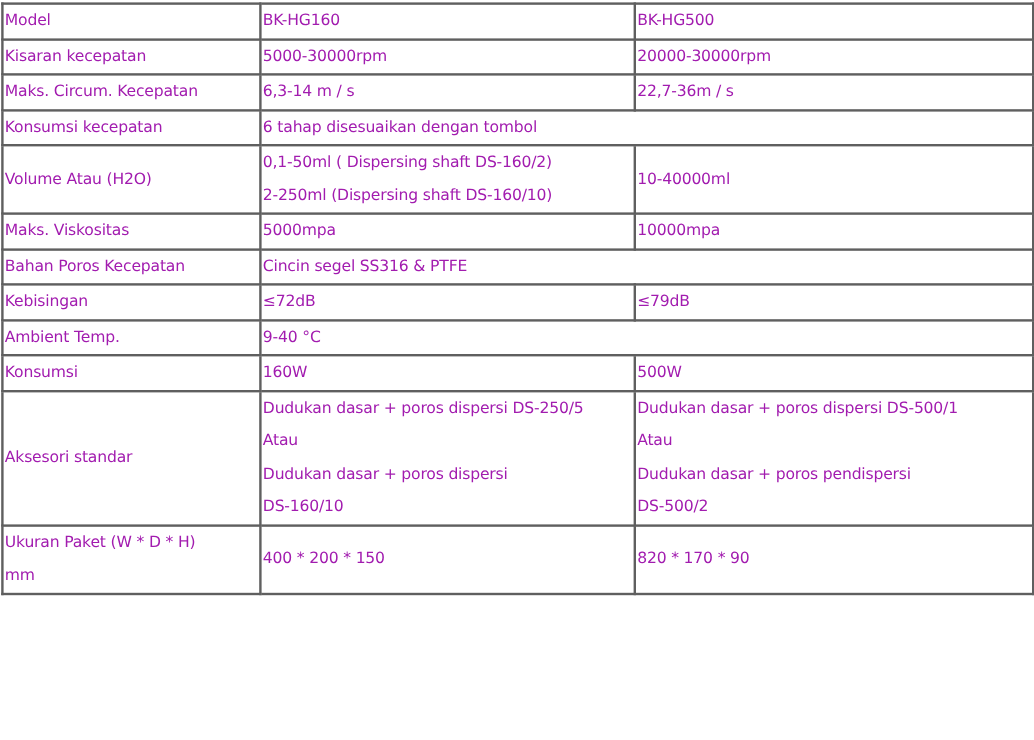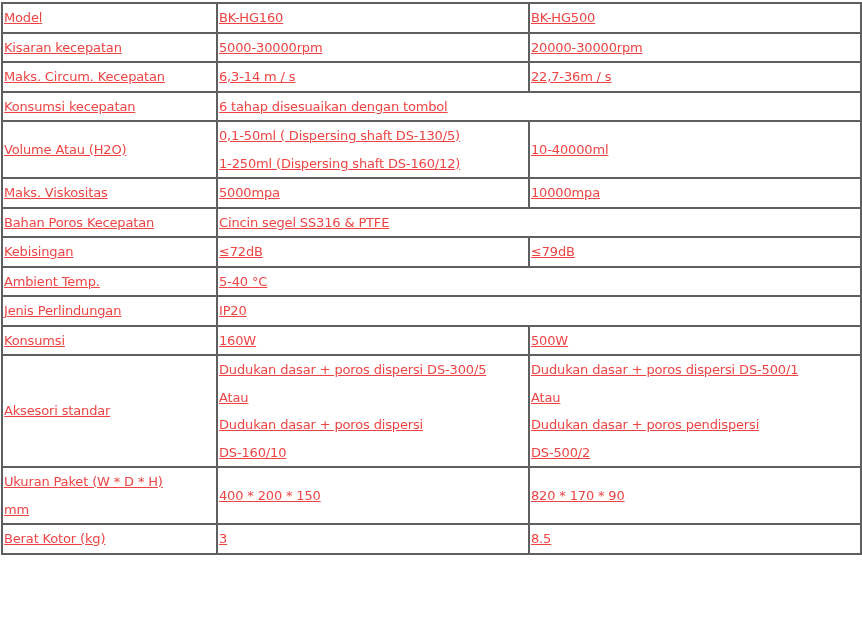--- a/index.html
+++ b/index.html
@@ -15,22 +15,21 @@
     }
     table.spec {
       position: absolute;
       left: 1px;
       top: 2px;
       width: 859px;
       border-collapse: collapse;
       table-layout: fixed;
       font-family: "DejaVu Sans", sans-serif;
       font-size: 13px;
-      color: #ef4444;
-      text-decoration: underline;
+      color: #a21caf;
     }
     table.spec col.c1 { width: 215px; }
     table.spec col.c2 { width: 312px; }
     table.spec col.c3 { width: 332px; }
     table.spec td {
       border: 2px solid #5f5f5f;
       padding: 0 0 0 1px;
       vertical-align: middle;
       line-height: 27.5px;
       white-space: nowrap;
@@ -65,74 +64,65 @@
       <td>6,3-14 m / s</td>
       <td>22,7-36m / s</td>
     </tr>
     <tr class="r1">
       <td>Konsumsi kecepatan</td>
       <td colspan="2">6 tahap disesuaikan dengan tombol</td>
     </tr>
     <tr>
       <td style="height:54px">Volume Atau (H2O)</td>
       <td>
-        <span class="ln">0,1-50ml ( Dispersing shaft DS-130/5)</span>
-        <span class="ln">1-250ml (Dispersing shaft DS-160/12)</span>
+        <span class="ln">0,1-50ml ( Dispersing shaft DS-160/2)</span>
+        <span class="ln">2-250ml (Dispersing shaft DS-160/10)</span>
       </td>
       <td>10-40000ml</td>
     </tr>
     <tr class="r1">
       <td>Maks. Viskositas</td>
       <td>5000mpa</td>
       <td>10000mpa</td>
     </tr>
     <tr class="r1">
       <td>Bahan Poros Kecepatan</td>
       <td colspan="2">Cincin segel SS316 &amp; PTFE</td>
     </tr>
     <tr class="r1">
       <td>Kebisingan</td>
       <td>≤72dB</td>
       <td>≤79dB</td>
     </tr>
     <tr class="r1">
       <td>Ambient Temp.</td>
-      <td colspan="2">5-40 °C</td>
-    </tr>
-    <tr class="r1">
-      <td>Jenis Perlindungan</td>
-      <td colspan="2">IP20</td>
+      <td colspan="2">9-40 °C</td>
     </tr>
     <tr class="r1">
       <td>Konsumsi</td>
       <td>160W</td>
       <td>500W</td>
     </tr>
     <tr>
       <td style="height:110px">Aksesori standar</td>
       <td>
-        <span class="ln">Dudukan dasar + poros dispersi DS-300/5</span>
+        <span class="ln">Dudukan dasar + poros dispersi DS-250/5</span>
         <span class="ln">Atau</span>
         <span class="ln">Dudukan dasar + poros dispersi</span>
         <span class="ln">DS-160/10</span>
       </td>
       <td>
         <span class="ln">Dudukan dasar + poros dispersi DS-500/1</span>
         <span class="ln">Atau</span>
         <span class="ln">Dudukan dasar + poros pendispersi</span>
         <span class="ln">DS-500/2</span>
       </td>
     </tr>
     <tr>
       <td style="height:54px">
         <span class="ln">Ukuran Paket (W * D * H)</span>
         <span class="ln">mm</span>
       </td>
       <td>400 * 200 * 150</td>
       <td>820 * 170 * 90</td>
     </tr>
-    <tr class="r1">
-      <td>Berat Kotor (kg)</td>
-      <td>3</td>
-      <td>8.5</td>
-    </tr>
   </tbody>
 </table>
 
 </body></html>

